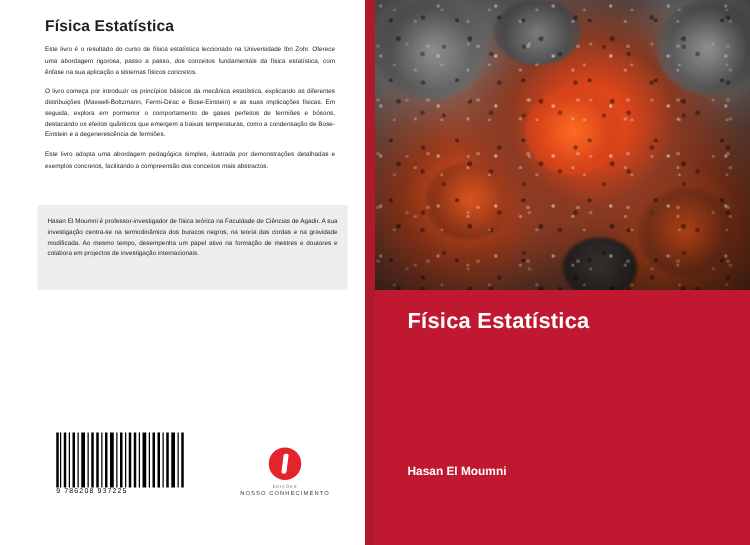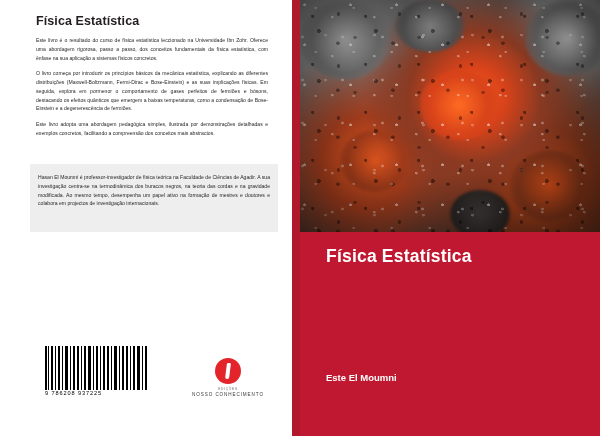--- a/index.html
+++ b/index.html
@@ -302,16 +302,16 @@
         <span style="left:0px;top:0px;width:90px;height:80px;background:radial-gradient(circle,#a8a8a8 0%,#6a6a6a 55%,rgba(70,70,70,0) 100%);"></span>
         <span style="left:225px;top:0px;width:85px;height:76px;background:radial-gradient(circle,#b2b2b2 0%,#626262 55%,rgba(70,70,70,0) 100%);"></span>
         <span style="left:150px;top:190px;width:60px;height:48px;background:radial-gradient(circle,#3c3836 0%,#262220 70%,rgba(30,28,26,0) 100%);"></span>
         <span style="left:95px;top:0px;width:70px;height:52px;background:radial-gradient(circle,#7f7f7f 0%,#4d4d4d 62%,rgba(60,60,60,0) 100%);"></span>
       </div>
       <div class="layer art-speckle"></div>
       <div class="layer art-vign"></div>
     </div>
 
     <div class="front-title">Física Estatística</div>
-    <div class="front-author">Este El Moumni</div>
+    <div class="front-author">Hasan El Moumni</div>
   </div>
 
 </div>
 
 </body></html>

